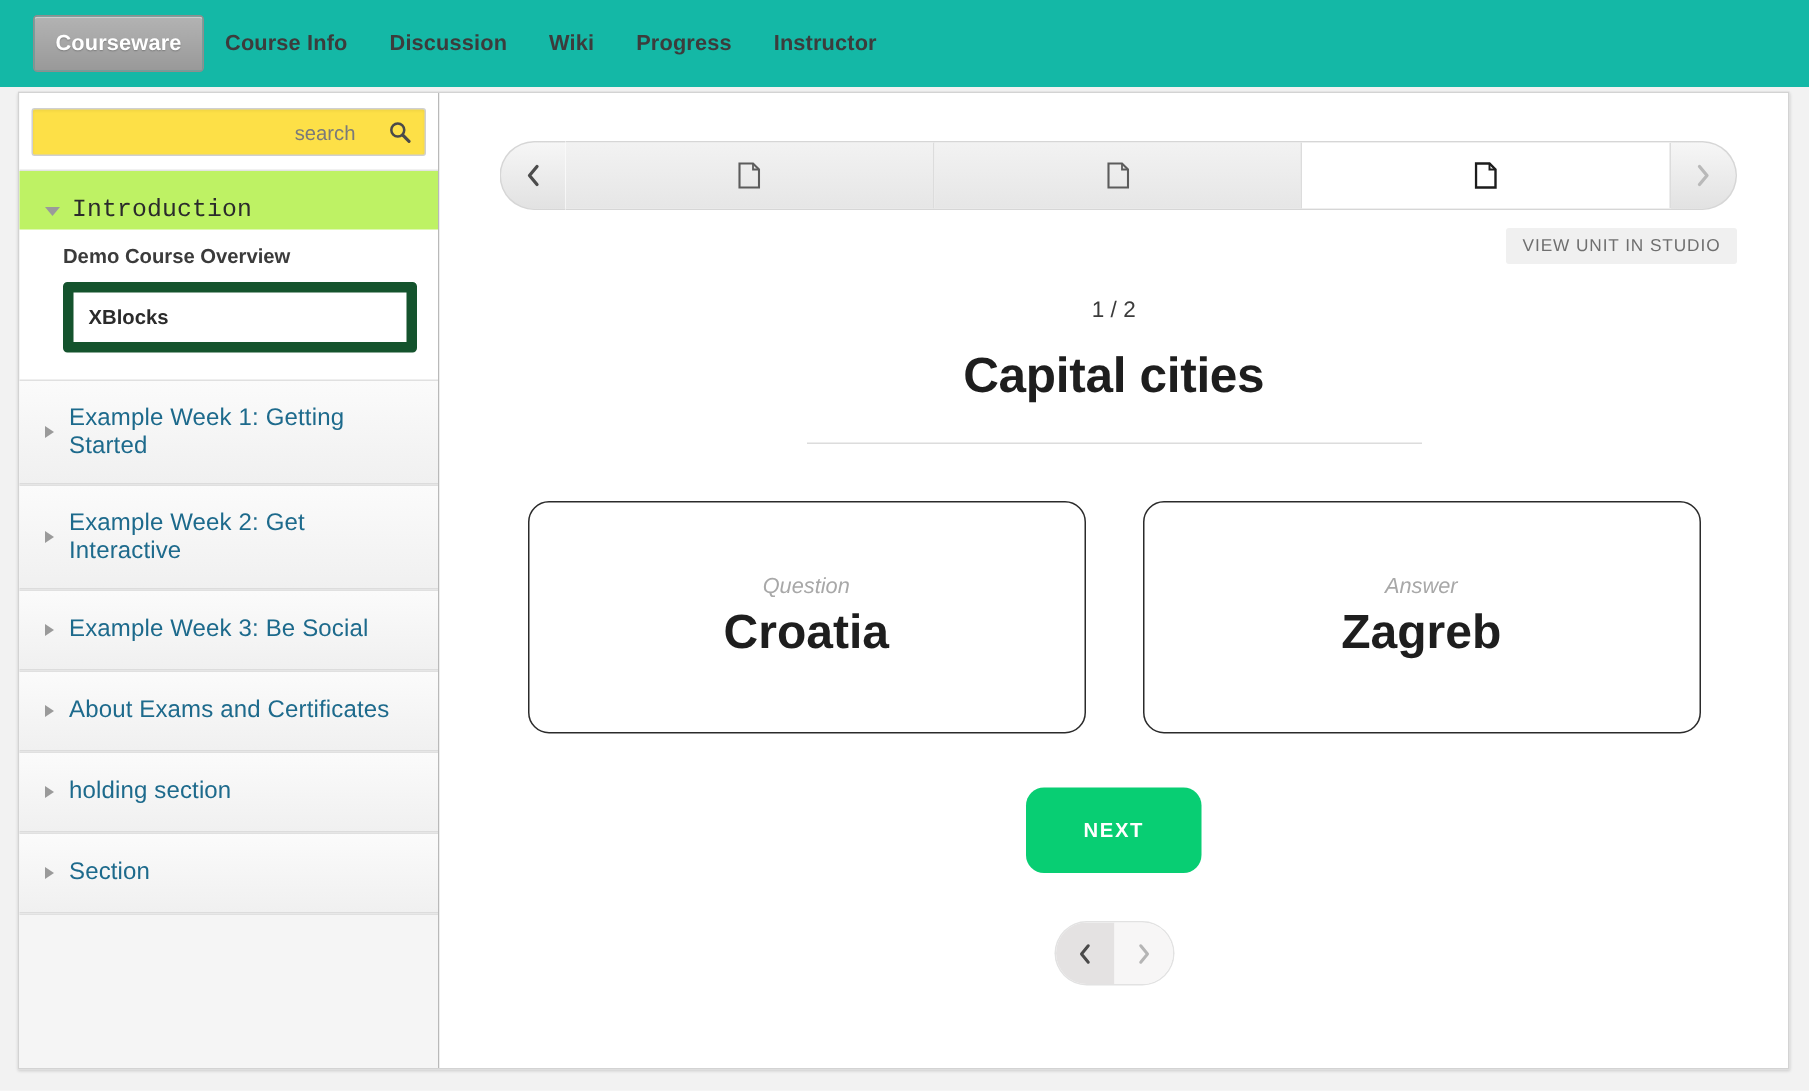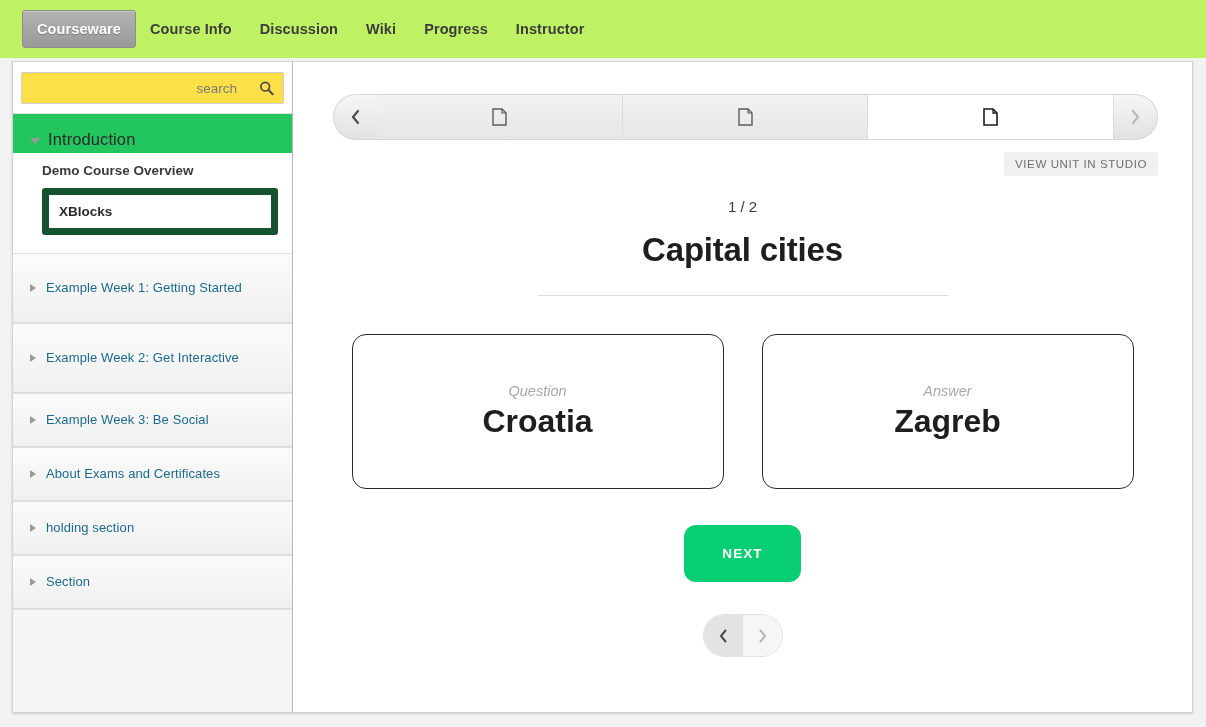--- a/index.html
+++ b/index.html
@@ -7,21 +7,21 @@
     margin: 0; padding: 0;
     width: 1206px; height: 727px;
     background: #f2f2f2;
     font-family: "Liberation Sans", sans-serif;
     overflow: hidden;
   }
 
   
   .course-nav {
     height: 58px;
-    background: #bef264;
+    background: #14b8a6;
     display: flex;
     align-items: center;
     padding-left: 22px;
     gap: 0px;
   }
   .course-nav a {
     display: inline-flex;
     align-items: center;
     height: 38px;
     padding: 0 14px;
@@ -88,21 +88,22 @@
     position: absolute;
     right: 9px; top: 50%;
     transform: translateY(-50%);
     width: 15px; height: 15px;
     pointer-events: none;
   }
 
   .chapter-block { }
   .chapter-open {
     padding: 16px 8px 4px 8px;
-    background: #22c55e;
+    background: #bef264;
+    font-family: Liberation Mono, monospace;
   }
   .chapter-open .chapter-head {
     display: flex; align-items: center; gap: 8px;
     padding-left: 9px;
   }
   .tri-down {
     width: 0; height: 0;
     border-left: 5px solid transparent;
     border-right: 5px solid transparent;
     border-top: 6px solid #9a9a9a;
@@ -146,21 +147,21 @@
     background: linear-gradient(to bottom, #fbfbfb, #f0f0f0);
     min-height: 54px;
     display: flex;
     align-items: center;
     padding: 10px 12px 10px 17px;
     gap: 10px;
     cursor: pointer;
   }
   .chapter-closed.tall { min-height: 70px; }
   .chapter-closed .chapter-link {
-    font-size: 13px;
+    font-size: 16px;
     line-height: 1.2;
     color: #1d6a8c;
     text-decoration: none;
     letter-spacing: .1px;
   }
   .sidebar-filler {
     flex: 1;
     background: #f5f5f5;
     border-top: 1px solid #e0e0e0;
   }

